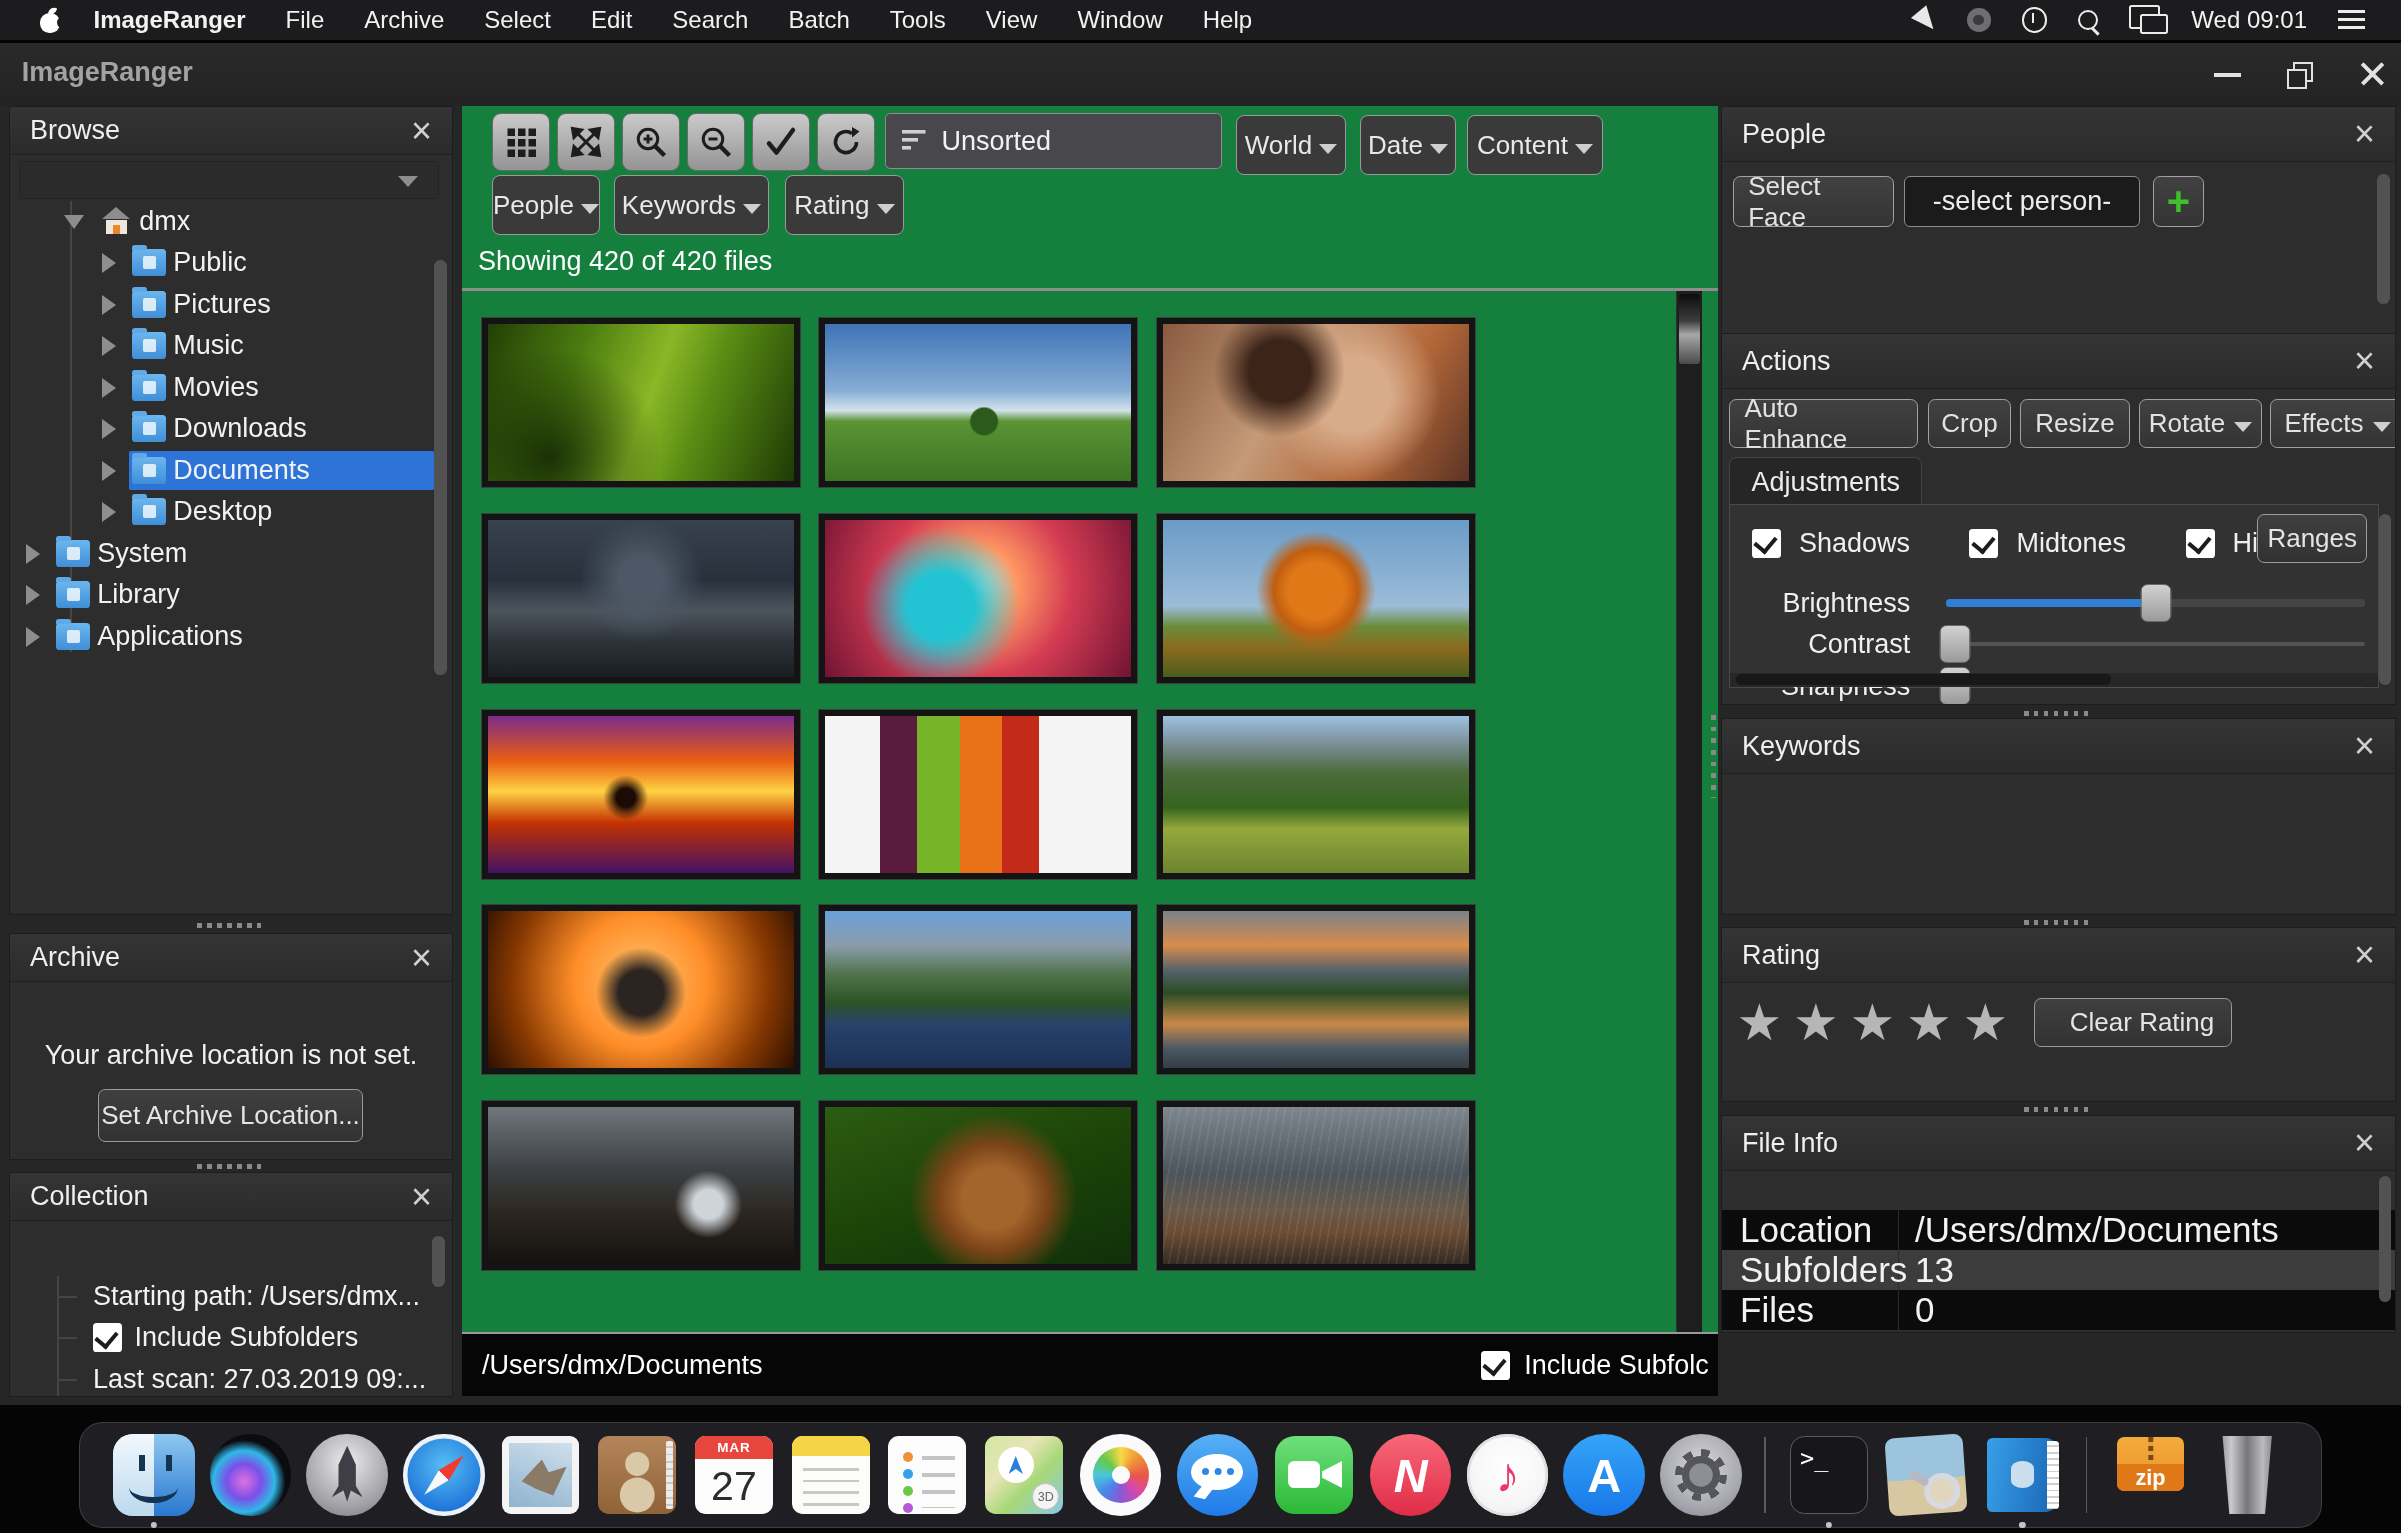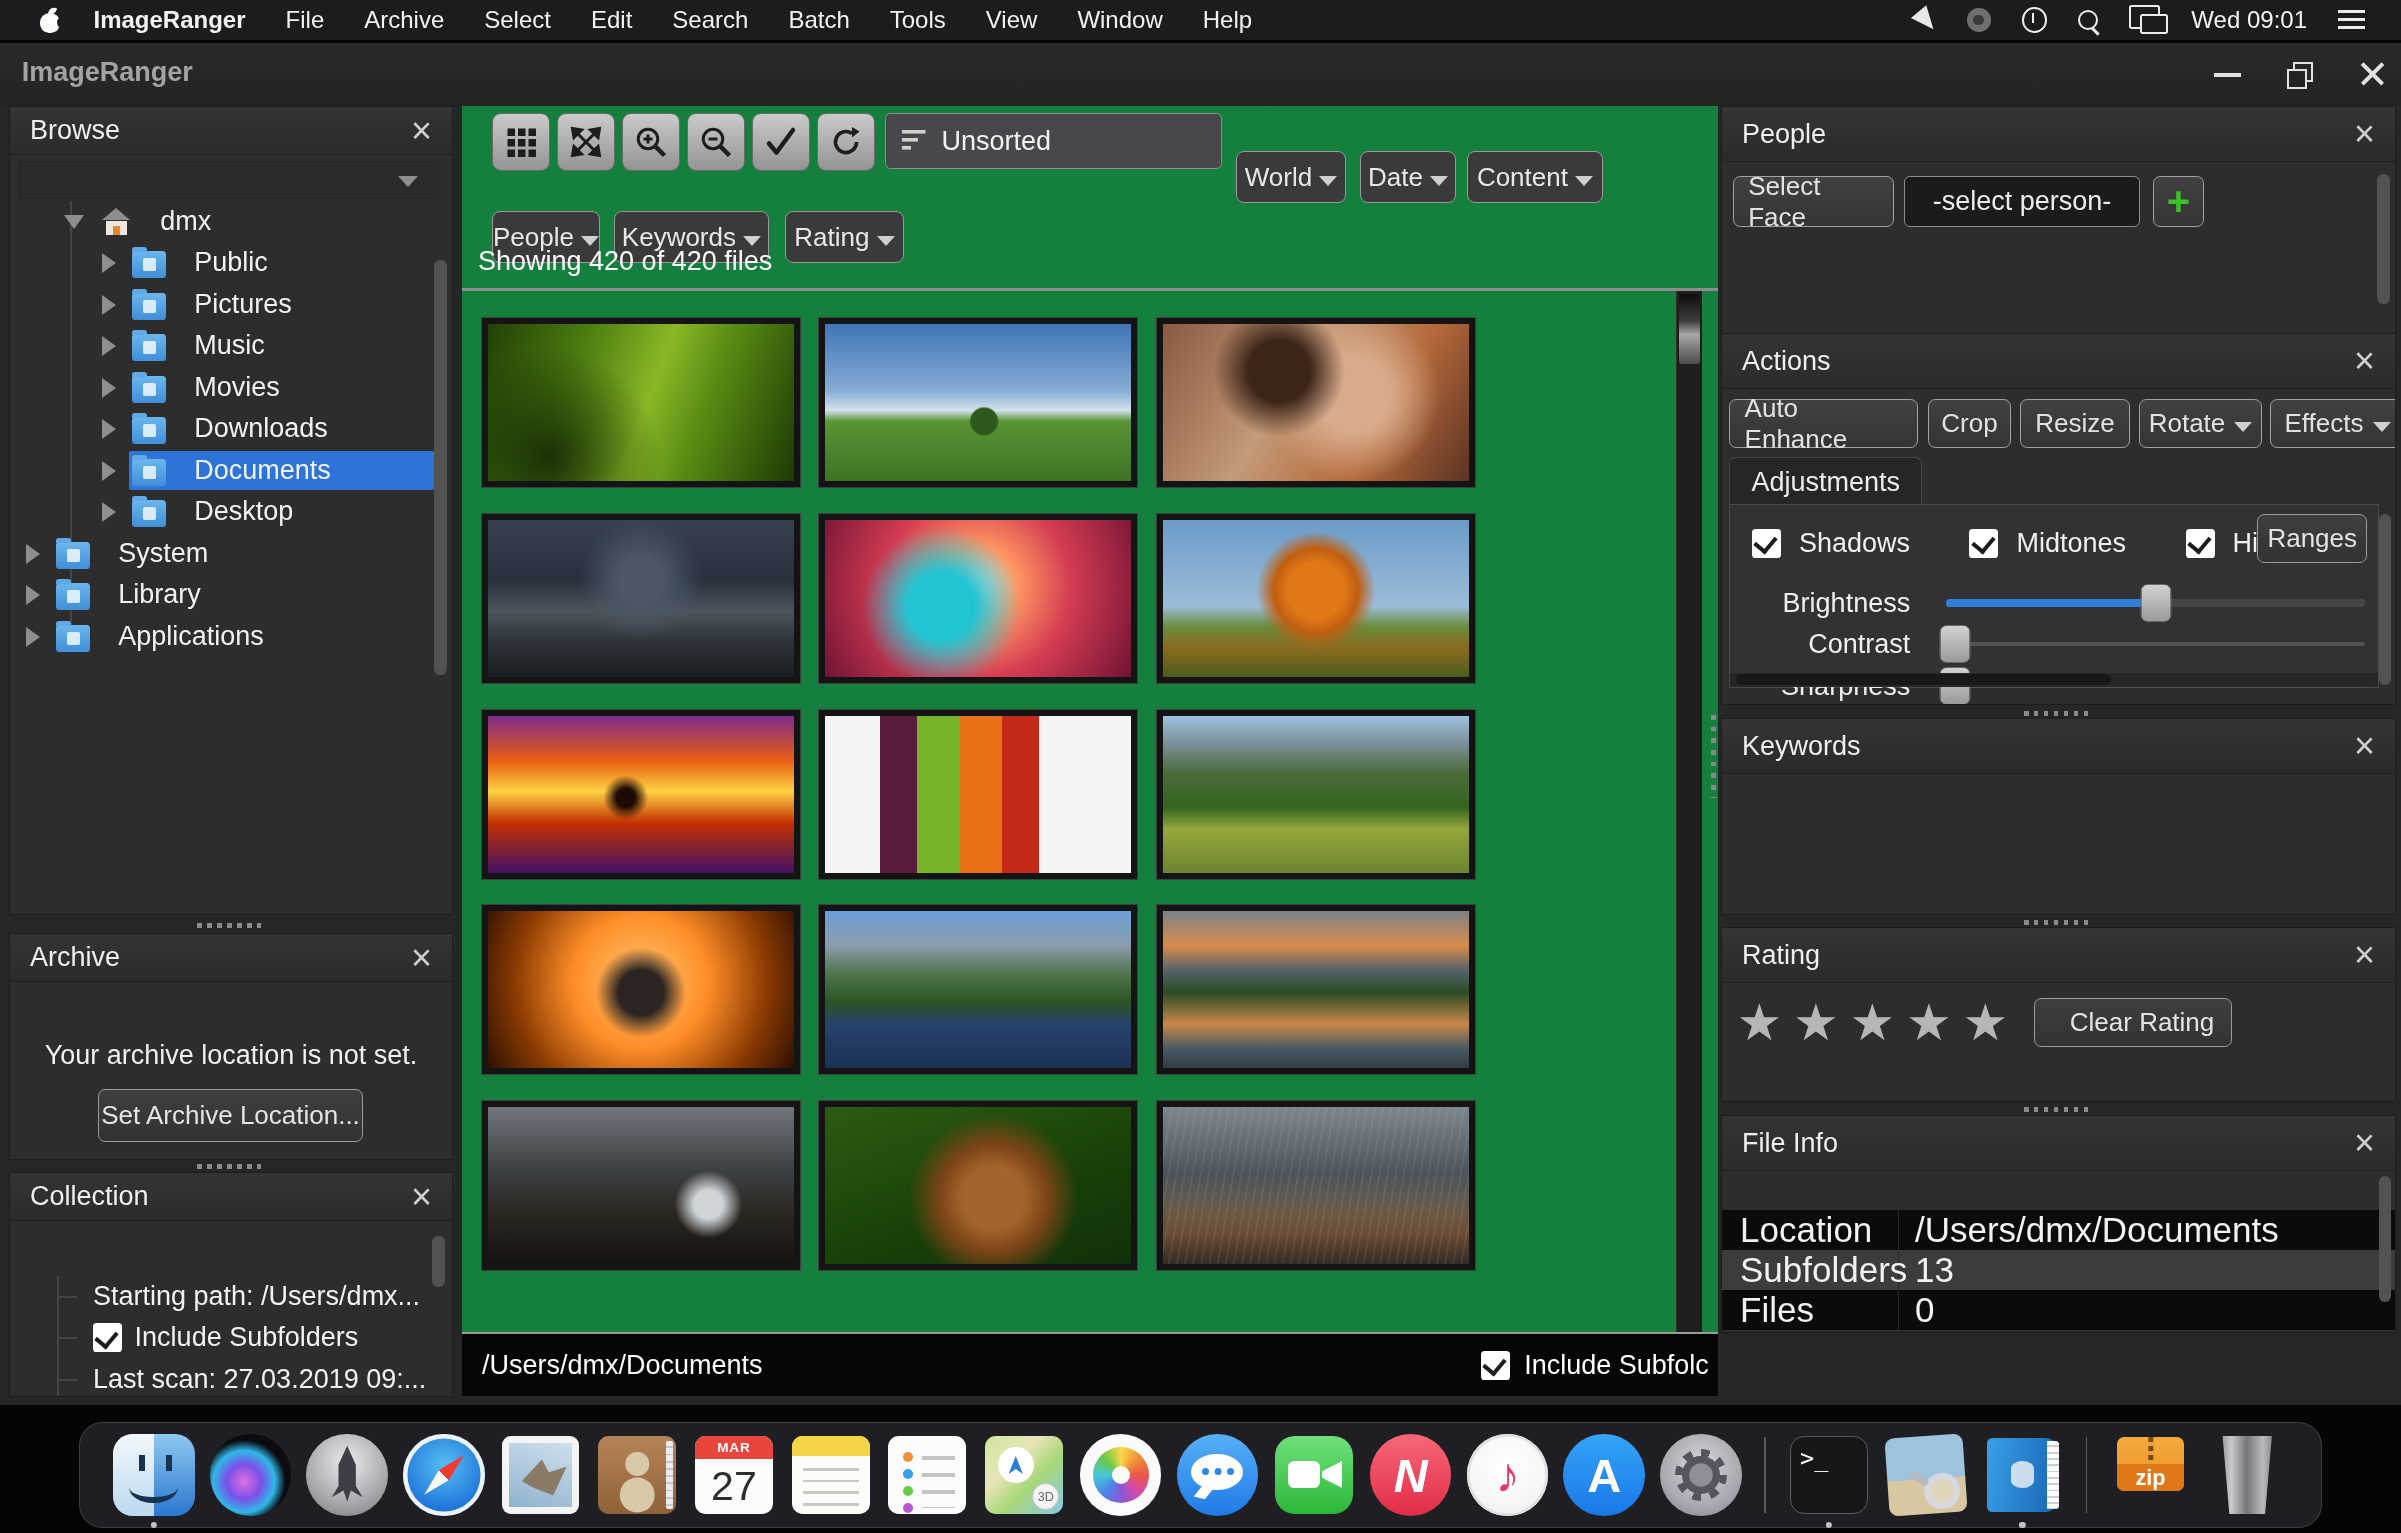--- a/index.html
+++ b/index.html
@@ -50,21 +50,21 @@
   .vdots{position:absolute;width:5.4px;height:83px;background:repeating-linear-gradient(180deg,#8a8a8a 0 4.5px,transparent 4.5px 11.7px);}
 
   
   .combo{position:absolute;left:9px;right:12.6px;top:54px;height:36px;background:#2b2b2b;border:0.9px solid #242424;border-radius:2.7px;}
   .combo .tri{position:absolute;right:20px;top:13.5px;width:0;height:0;border-left:10px solid transparent;border-right:10px solid transparent;border-top:11.7px solid #8e8e8e;}
   .tree{position:absolute;left:0;right:0;top:94px;bottom:0;}
   .guide{position:absolute;left:60px;top:0;width:1.8px;background:#454545;}
   .tree-row{position:absolute;left:0;right:18px;height:41px;display:flex;align-items:center;font-size:27px;color:#f2f2f2;}
   .tri-r{width:0;height:0;border-top:10.8px solid transparent;border-bottom:10.8px solid transparent;border-left:14.4px solid #8e8e8e;margin-right:12.6px;flex:none;}
   .tri-d{width:0;height:0;border-left:10.8px solid transparent;border-right:10.8px solid transparent;border-top:14.4px solid #8e8e8e;margin-right:12.6px;flex:none;}
-  .hl{display:flex;align-items:flex-end;gap:28px;padding:3.6px 9px 3.6px 3.6px;border-radius:1.8px;flex:1;}
+  .hl{display:flex;align-items:center;gap:7px;padding:3.6px 9px 3.6px 3.6px;border-radius:1.8px;flex:1;}
   .hl.sel{background:#2e74d8;}
   .fold{width:34px;height:27px;background:linear-gradient(180deg,#6cb6ee,#3f8fd8);border-radius:3.6px;position:relative;flex:none;}
   .fold:before{content:"";position:absolute;left:0;top:-4.5px;width:14.4px;height:5.4px;background:#5fa9e6;border-radius:2.7px 2.7px 0 0;}
   .fold:after{content:"";position:absolute;left:10.8px;top:7.2px;width:12.6px;height:12.6px;background:rgba(255,255,255,.78);border-radius:1.8px;}
   .home{width:32px;height:29px;position:relative;flex:none;}
   .home .roof{position:absolute;left:1.8px;top:0;width:0;height:0;border-left:14.4px solid transparent;border-right:14.4px solid transparent;border-bottom:12.6px solid #8d8d8d;}
   .home .wall{position:absolute;left:5.4px;top:12.6px;width:21.7px;height:14.4px;background:#efe7de;}
   .home .door{position:absolute;left:12.6px;top:18px;width:7.2px;height:9px;background:#e8882a;}
   .sb-thumb{position:absolute;width:12.6px;border-radius:6.3px;background:#525252;}
 
@@ -79,21 +79,21 @@
 
   
   .center{position:absolute;left:462px;top:63px;width:1256px;height:1290px;background:#15803d;overflow:hidden;}
   .tbtn{position:absolute;width:56px;height:56px;border-radius:9px;background:linear-gradient(180deg,#cacaca,#949494);border:0.9px solid #6a6a6a;display:flex;align-items:center;justify-content:center;}
   .tbtn svg{width:36px;height:36px;}
   .sortcombo{position:absolute;left:423px;top:7.2px;width:337px;height:56px;background:#48484c;border:1.8px solid #8e8e8e;border-radius:5.4px;display:flex;align-items:center;gap:16px;padding:0 16px;box-sizing:border-box;font-size:27px;color:#f2f2f2;}
   .sorticon{width:23.5px;height:21.7px;background:
     linear-gradient(#cfcfcf,#cfcfcf) 0 0/23.5px 3.6px no-repeat,
     linear-gradient(#cfcfcf,#cfcfcf) 0 8px/16px 3.6px no-repeat,
     linear-gradient(#cfcfcf,#cfcfcf) 0 16px/9px 3.6px no-repeat;}
-  .drop-btn{position:absolute;height:52px;background:#3a3a3a;border:1.8px solid #9a9a9a;border-radius:8px;display:flex;align-items:center;justify-content:center;gap:7.2px;font-size:26px;color:#e8e8e8;padding:0 16px;box-sizing:border-box;margin-top:36px;}
+  .drop-btn{position:absolute;height:60px;background:#3a3a3a;border:1.8px solid #9a9a9a;border-radius:8px;display:flex;align-items:center;justify-content:center;gap:7.2px;font-size:26px;color:#e8e8e8;padding:0 16px;box-sizing:border-box;}
   .darr{width:0;height:0;border-left:9px solid transparent;border-right:9px solid transparent;border-top:10.8px solid #cfcfcf;margin-top:7.2px;}
   .status-line{position:absolute;left:16px;top:140px;font-size:27px;color:#fff;}
   .hdiv1{position:absolute;left:0;right:0;top:182px;height:2.7px;background:#8d8d8d;}
   .hdiv2{position:absolute;left:0;right:0;top:1226px;height:1.8px;background:#9a9a9a;}
   .card{position:absolute;width:320px;height:171px;background:#141414;border:0.9px solid #3e3e3e;box-sizing:border-box;padding:6.3px;}
   .card .ph{width:100%;height:100%;}
   .gsb{position:absolute;left:1214px;top:185px;width:25px;height:1041px;background:#1e1e1e;border-left:0.9px solid #303030;}
   .gsb .thumb{position:absolute;left:1.8px;top:2.7px;width:21.7px;height:70px;border-radius:3.6px;background:linear-gradient(180deg,#0c0c0c,#3c3c3c 38%,#a8a8a8 58%,#4a4a4a);}
   .bbar{position:absolute;left:0;right:0;top:1228px;height:62px;background:#060606;display:flex;align-items:center;font-size:27px;color:#fff;}
   .bbar .path{margin-left:20px;}

